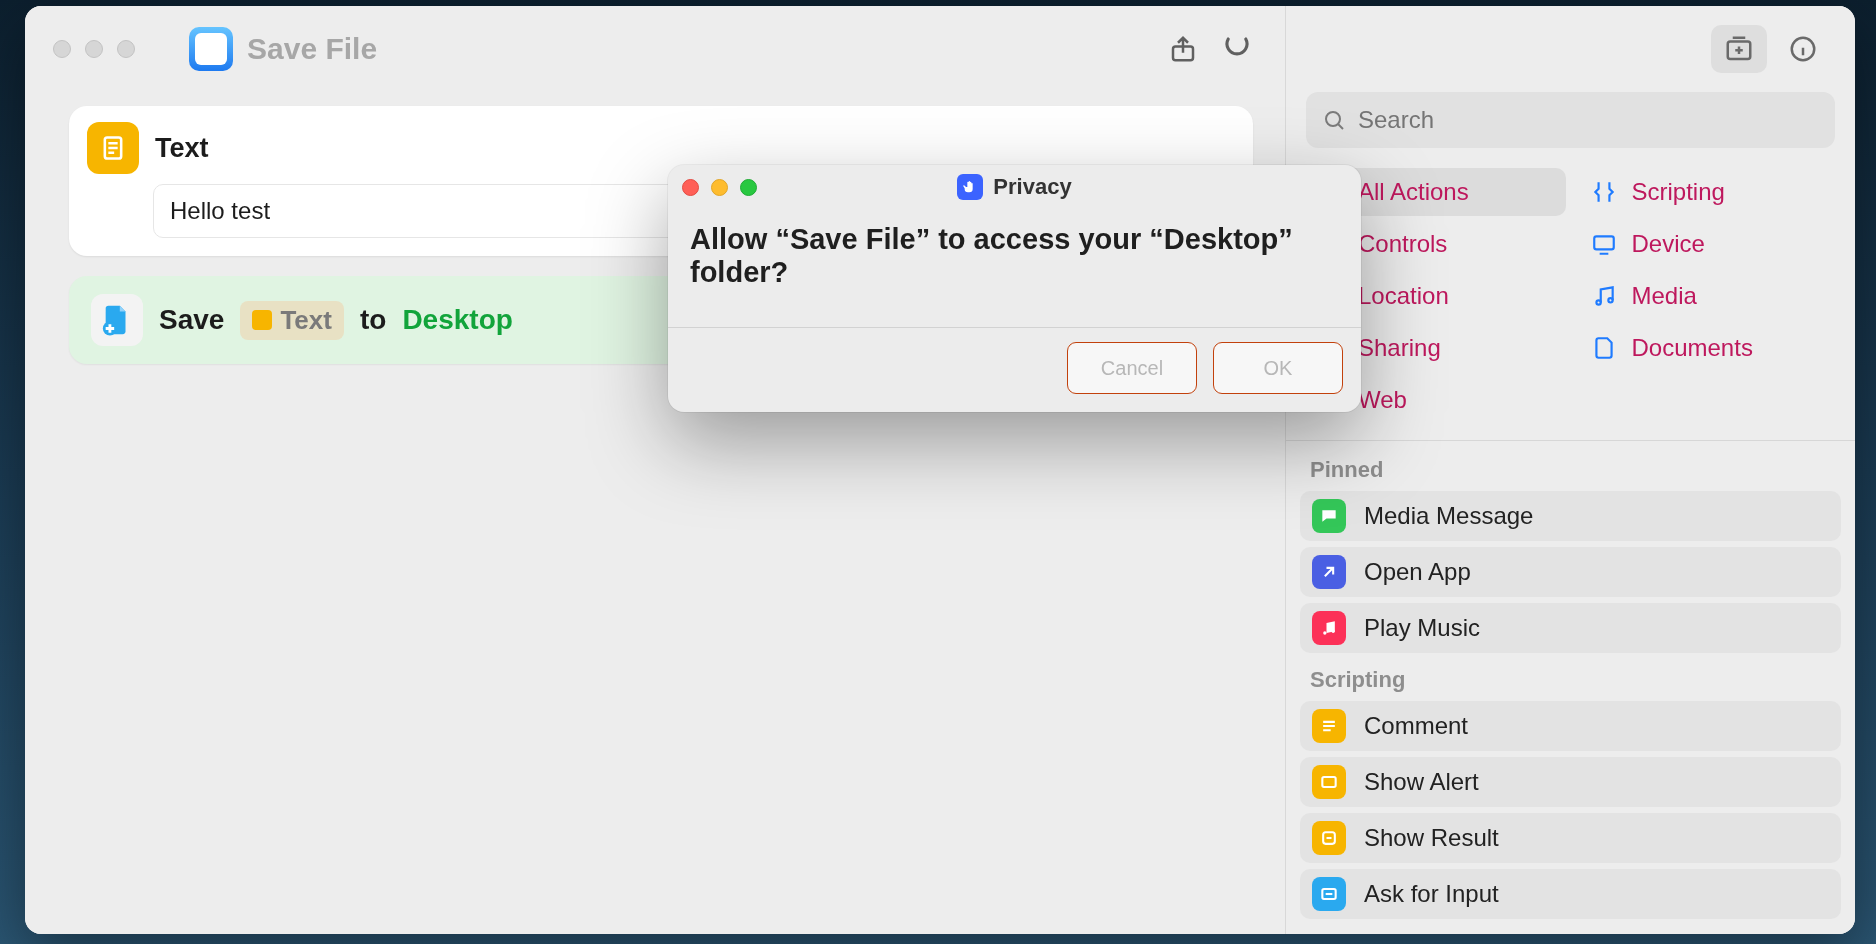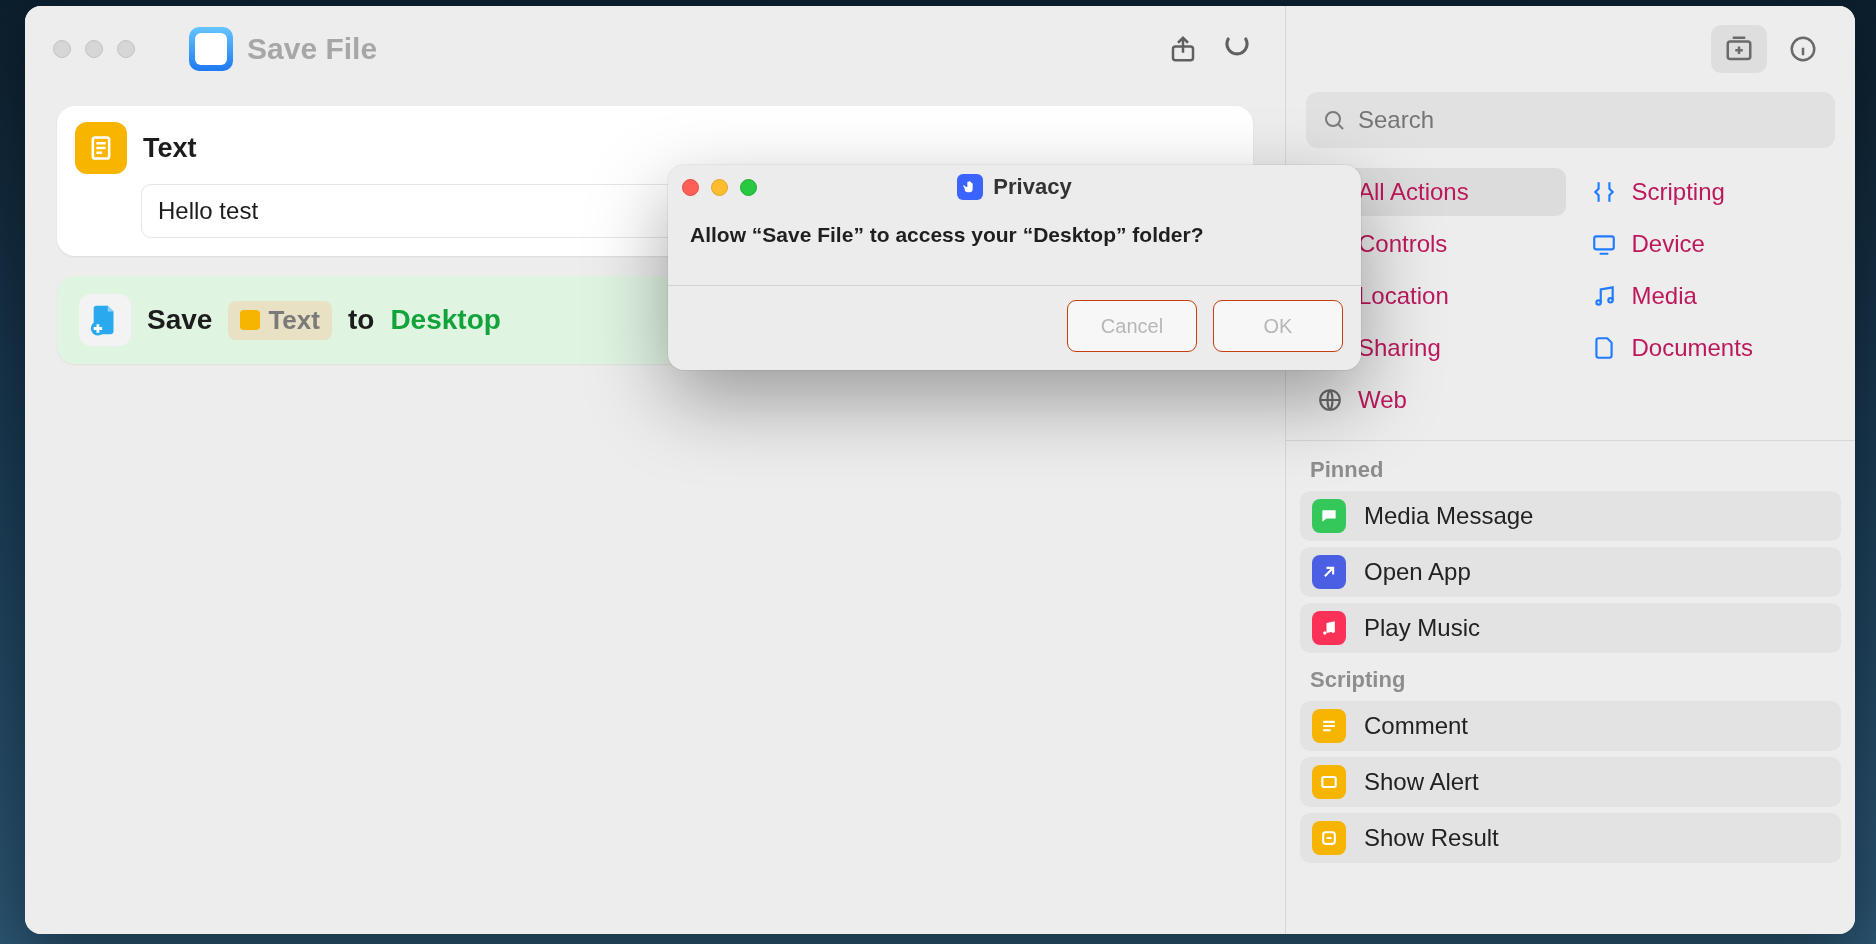--- a/index.html
+++ b/index.html
@@ -51,20 +51,21 @@
   }
   .app-icon .face{position:absolute; left:12px; top:14px; width:20px; height:10px; z-index:2;}
   .app-title { font-size: 30px; font-weight: 600; color: #a7a7a7; }
   .titlebar-spacer { flex:1; }
   .titlebar-btn { width: 40px; height: 40px; display:flex;align-items:center;justify-content:center; color:#606060; }
   .titlebar-btn svg{width:30px;height:30px;}
 
   .canvas {
     flex:1;
     padding: 14px 32px;
+    margin-left: 12px;
   }
 
   
   .card-text {
     background:#fff;
     border-radius:18px;
     box-shadow: 0 1px 2px rgba(0,0,0,.08);
     padding: 16px 18px 18px;
   }
   .card-text .hdr{display:flex;align-items:center;gap:16px;margin-bottom:10px;}
@@ -182,21 +183,21 @@
   .dlg-traffic{display:flex;gap:12px;}
   .dlg-traffic .r{width:17px;height:17px;border-radius:50%;}
   .dlg-traffic .close{background:#ff5f57;border:1px solid #e24b42;}
   .dlg-traffic .min{background:#febc2e;border:1px solid #e0a528;}
   .dlg-traffic .zoom{background:#28c840;border:1px solid #21aa36;}
   .dlg-center{position:absolute;left:0;right:0;display:flex;align-items:center;justify-content:center;gap:10px;pointer-events:none;}
   .priv-icon{width:26px;height:26px;border-radius:6px;background:#3b63ff;display:flex;align-items:center;justify-content:center;}
   .priv-icon svg{width:16px;height:16px;color:#fff;}
   .dlg-title{font-size:22px;font-weight:700;color:#333;}
   .dlg-body{padding:14px 22px 18px;}
-  .dlg-msg{font-size:21px;font-weight:700;color:#1f1f1f;}
+  .dlg-msg{font-size:29px;font-weight:700;color:#1f1f1f;}
   .dlg-sep{height:1px;background:#d2d2d2;margin-top:20px;}
   .dlg-actions{display:flex;justify-content:flex-end;gap:16px;padding:14px 18px 18px;}
   .dlg-btn{
     min-width:130px;height:52px;border-radius:9px;background:#f7f7f7;
     border:1px solid #c2410c;font-size:20px;color:#b7b7b7;
     display:flex;align-items:center;justify-content:center;font-weight:500;
   }
 </style>
 </head>
 <body>
@@ -426,20 +427,29 @@
         <span>Show Alert</span>
       </div>
       <div class="lib-item">
         <div class="li-icon li-yellow">
             <svg viewBox="0 0 24 24" fill="none" stroke="#fff" stroke-width="2.5">
               <rect x="5" y="5" width="14" height="14" rx="3"></rect>
               <path d="M9 12h6"></path>
             </svg>
           </div>
         <span>Show Result</span>
+      </div>
+      <div class="lib-item">
+        <div class="li-icon li-cyan">
+            <svg viewBox="0 0 24 24" fill="none" stroke="#fff" stroke-width="2.5">
+              <rect x="4" y="6" width="16" height="12" rx="2"></rect>
+              <path d="M8 12h8"></path>
+            </svg>
+          </div>
+        <span>Ask for Input</span>
       </div>
     </div>
   </div>
 </div>
 
 <div class="dialog">
   <div class="dlg-titlebar">
     <div class="dlg-traffic">
       <div class="r close"></div>
       <div class="r min"></div>

